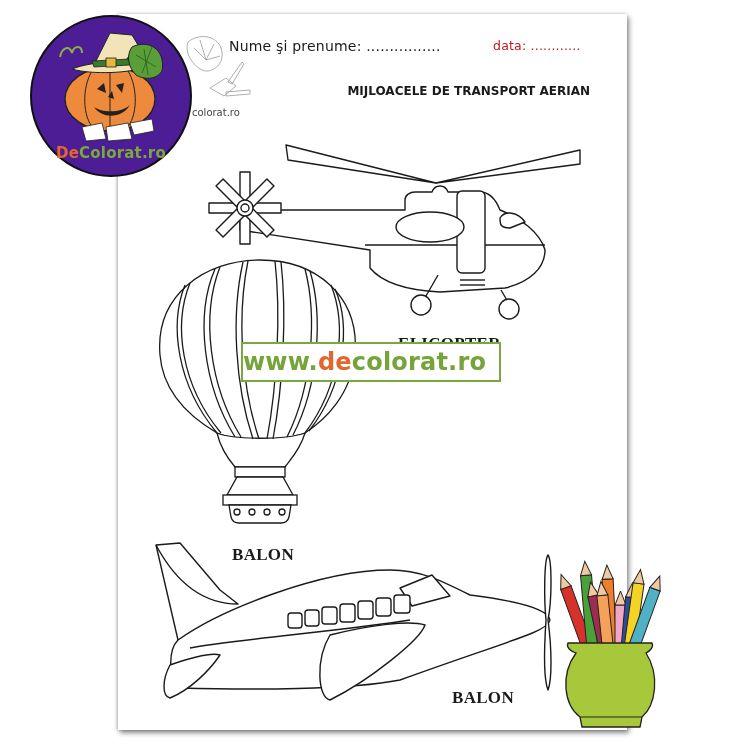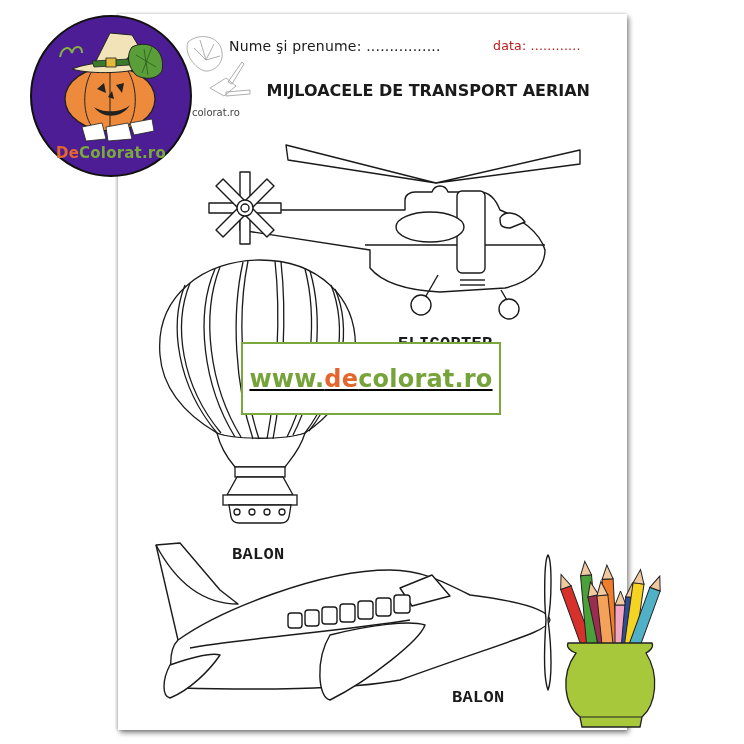--- a/index.html
+++ b/index.html
@@ -14,48 +14,48 @@
   }
   .header-name {
     position: absolute; left: 229px; top: 38px; font-size: 14px; color: #1a1a1a;
     letter-spacing: 0.2px;
   }
   .header-date {
     position: absolute; left: 493px; top: 38px; font-size: 12.5px; color: #b91c1c;
     letter-spacing: 0.2px;
   }
   .title {
-    position: absolute; right: 154px; top: 83px; font-size: 16px; font-weight: bold;
+    position: absolute; right: 154px; top: 83px; font-size: 12px; font-weight: bold;
     color: #1a1a1a; text-align: right; line-height: 16px;
   }
   .faded-logo-text {
     position: absolute; left: 192px; top: 107px; font-size: 10px; color: #444;
   }
   .label {
-    position: absolute; font-family: Liberation Mono, monospace; font-weight: bold;
+    position: absolute; font-family: Liberation Serif, serif; font-weight: bold;
     font-size: 17px; color: #1a1a1a; letter-spacing: 0.3px;
   }
   .label-heli { left: 398px; top: 334px; }
   .label-balon { left: 232px; top: 545px; }
   .label-avion { left: 452px; top: 688px; }
   .logo-circle {
     position: absolute; left: 30px; top: 15px; width: 158px; height: 158px;
     border: 2px solid #111; border-radius: 50%; background: #4c1d95;
   }
   .logo-text {
     position: absolute; left: 0; width: 100%; top: 127px; text-align: center;
     font-size: 15px; font-weight: bold; letter-spacing: 0.2px;
   }
   .logo-text .de { color: #e2672f; }
   .logo-text .rest { color: #79a83b; }
   .watermark {
-    position: absolute; left: 241px; top: 342px; width: 260px; height: 73px;
+    position: absolute; left: 241px; top: 342px; width: 260px; height: 40px;
     border: 2px solid #7aa83c; background: #fff; box-sizing: border-box;
-    display: flex; align-items: center; justify-content: center;
-    font-size: 24px; font-weight: bold; letter-spacing: 0.2px; text-decoration: underline;
+    display: flex; align-items: center; 
+    font-size: 24px; font-weight: bold; letter-spacing: 0.2px;
   }
   .watermark .g { color: #76a33a; }
   .watermark .o { color: #e2672f; }
   svg { position: absolute; overflow: visible; }
 </style>
 </head>
 <body>
 
 <div class="page"></div>
 

